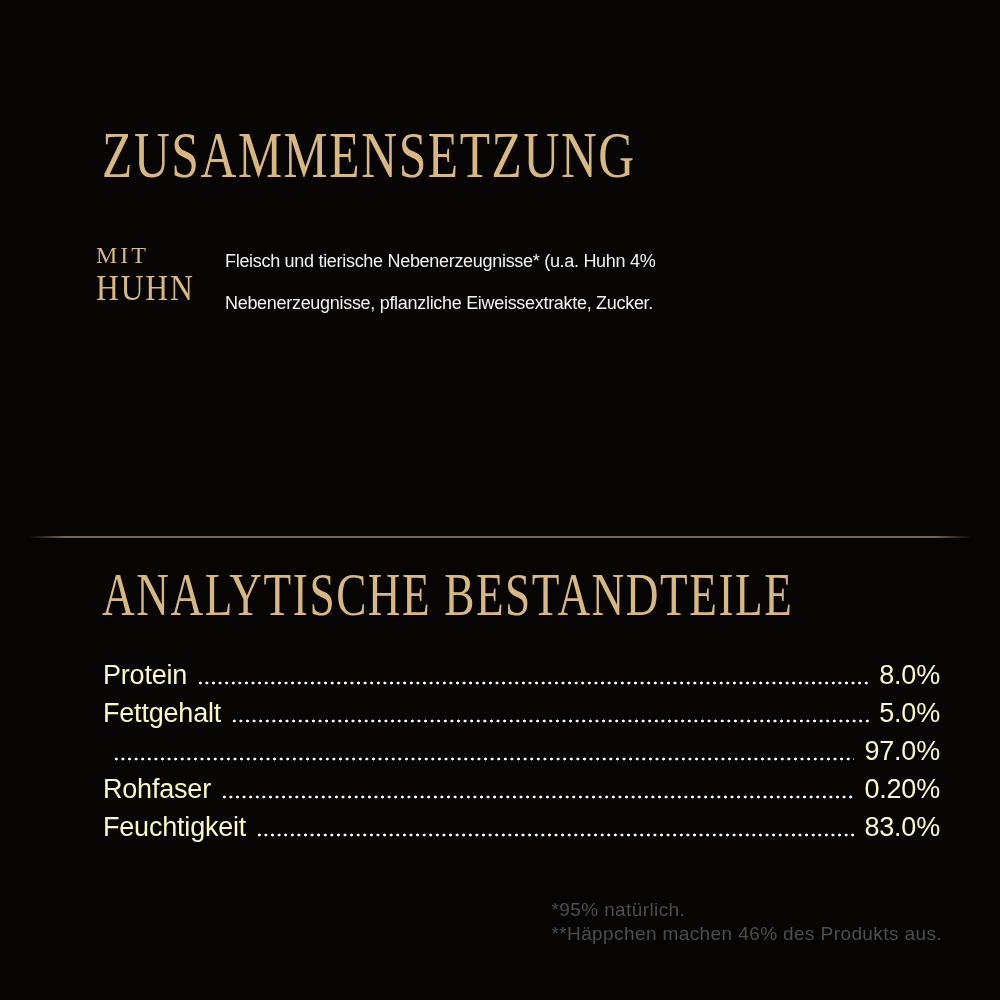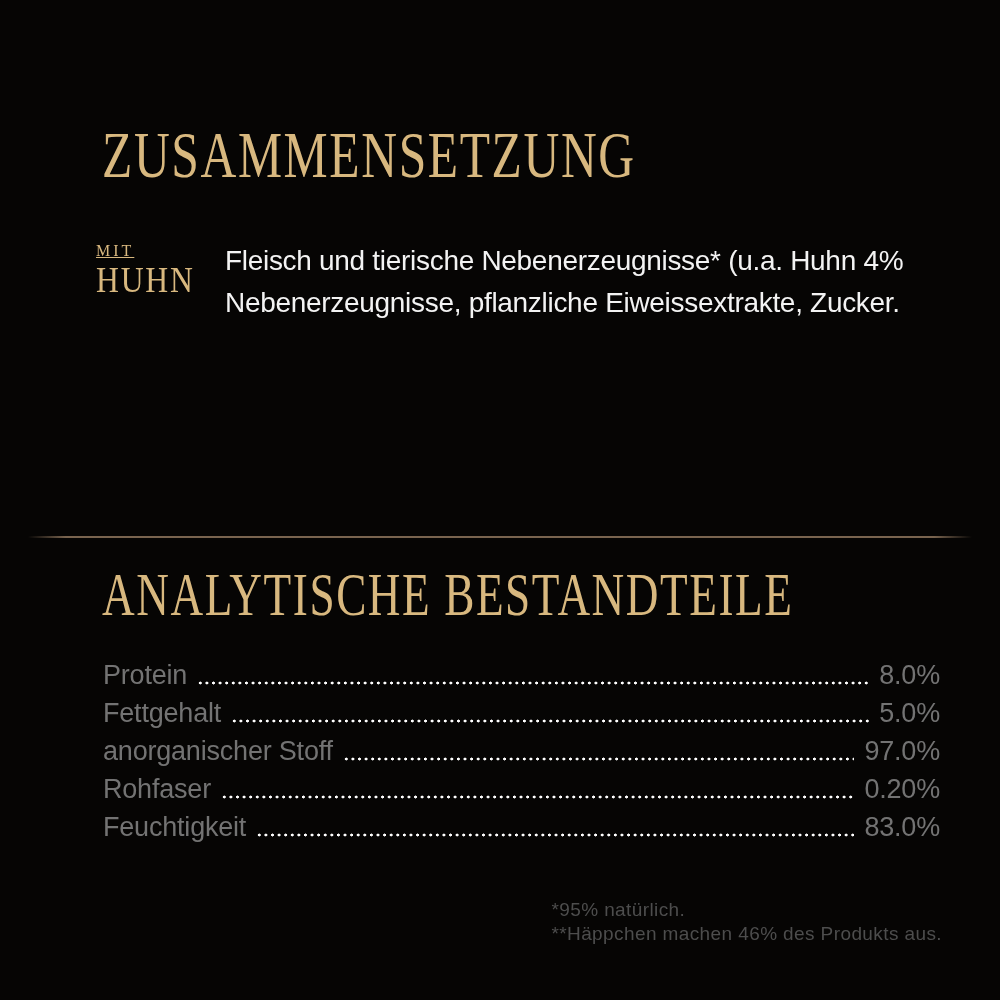--- a/index.html
+++ b/index.html
@@ -30,45 +30,45 @@
     position: absolute; left: 102px; top: 565px;
     font-size: 58px; letter-spacing: 2px;
     transform: scale(0.78, 1.05);
   }
   
   .variant {
     position: absolute; left: 96px; top: 243px;
     font-family: "Liberation Serif", serif;
     color: #d8b87f; line-height: 1;
   }
-  .variant-line1 { font-size: 16px; letter-spacing: 3px; text-decoration: underline; }
+  .variant-line1 { font-size: 24px; letter-spacing: 3px; }
   .variant-line2 { font-size: 36px; letter-spacing: 2px; margin-top: 3px; transform: scale(0.88,1); transform-origin: left top; }
   
   .comp-body {
     position: absolute; left: 225px; top: 240px;
-    font-size: 28px; line-height: 42px;
+    font-size: 18px; line-height: 42px;
     letter-spacing: -0.3px;
     color: #f3f3f3;
     white-space: nowrap;
   }
   
   .divider {
     position: absolute; left: 28px; right: 28px; top: 536px; height: 2px;
     background: linear-gradient(90deg,
       rgba(110,92,73,0) 0%, #79644f 4%,
       #79644f 96%, rgba(110,92,73,0) 100%);
   }
   
   .analysis-table {
     position: absolute; left: 103px; right: 60px; top: 656px;
   }
   .arow {
     display: flex; align-items: center;
     height: 38px;
-    font-size: 27px; color: #737373;
+    font-size: 27px; color: #fef9c3;
   }
   .arow-label { white-space: nowrap; letter-spacing: -0.2px; }
   .arow-leader {
     flex: 1; height: 4px;
     margin: 0 10px;
     align-self: center;
     transform: translateY(8px);
     background-image: radial-gradient(circle, #ffffff 1.3px, rgba(255,255,255,0) 1.7px);
     background-size: 6.6px 4px;
     background-repeat: repeat-x;
@@ -110,21 +110,20 @@
       <span class="arow-label">Protein</span>
       <span class="arow-leader"></span>
       <span class="arow-value">8.0%</span>
     </div>
       <div class="arow">
       <span class="arow-label">Fettgehalt</span>
       <span class="arow-leader"></span>
       <span class="arow-value">5.0%</span>
     </div>
       <div class="arow">
-      <span class="arow-label">anorganischer Stoff</span>
       <span class="arow-leader"></span>
       <span class="arow-value">97.0%</span>
     </div>
       <div class="arow">
       <span class="arow-label">Rohfaser</span>
       <span class="arow-leader"></span>
       <span class="arow-value">0.20%</span>
     </div>
       <div class="arow">
       <span class="arow-label">Feuchtigkeit</span>

